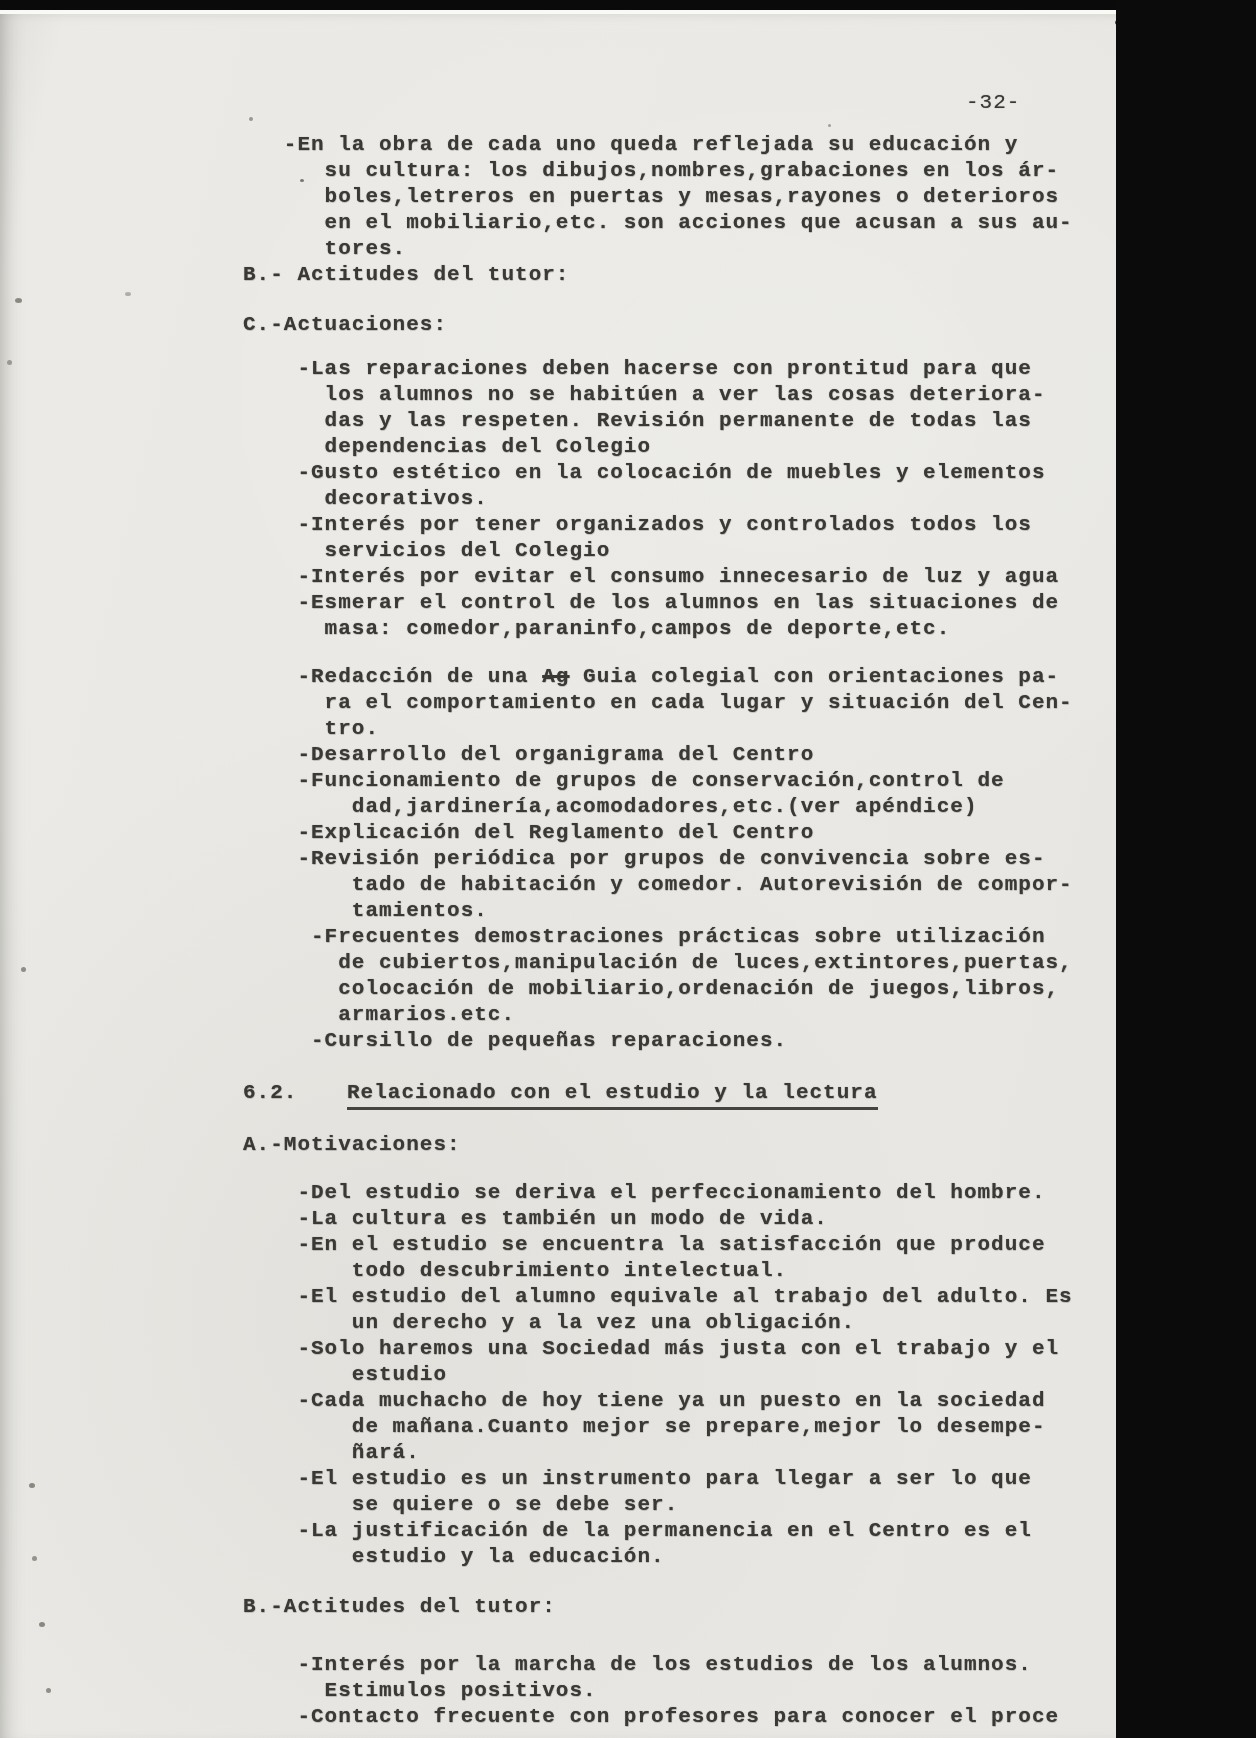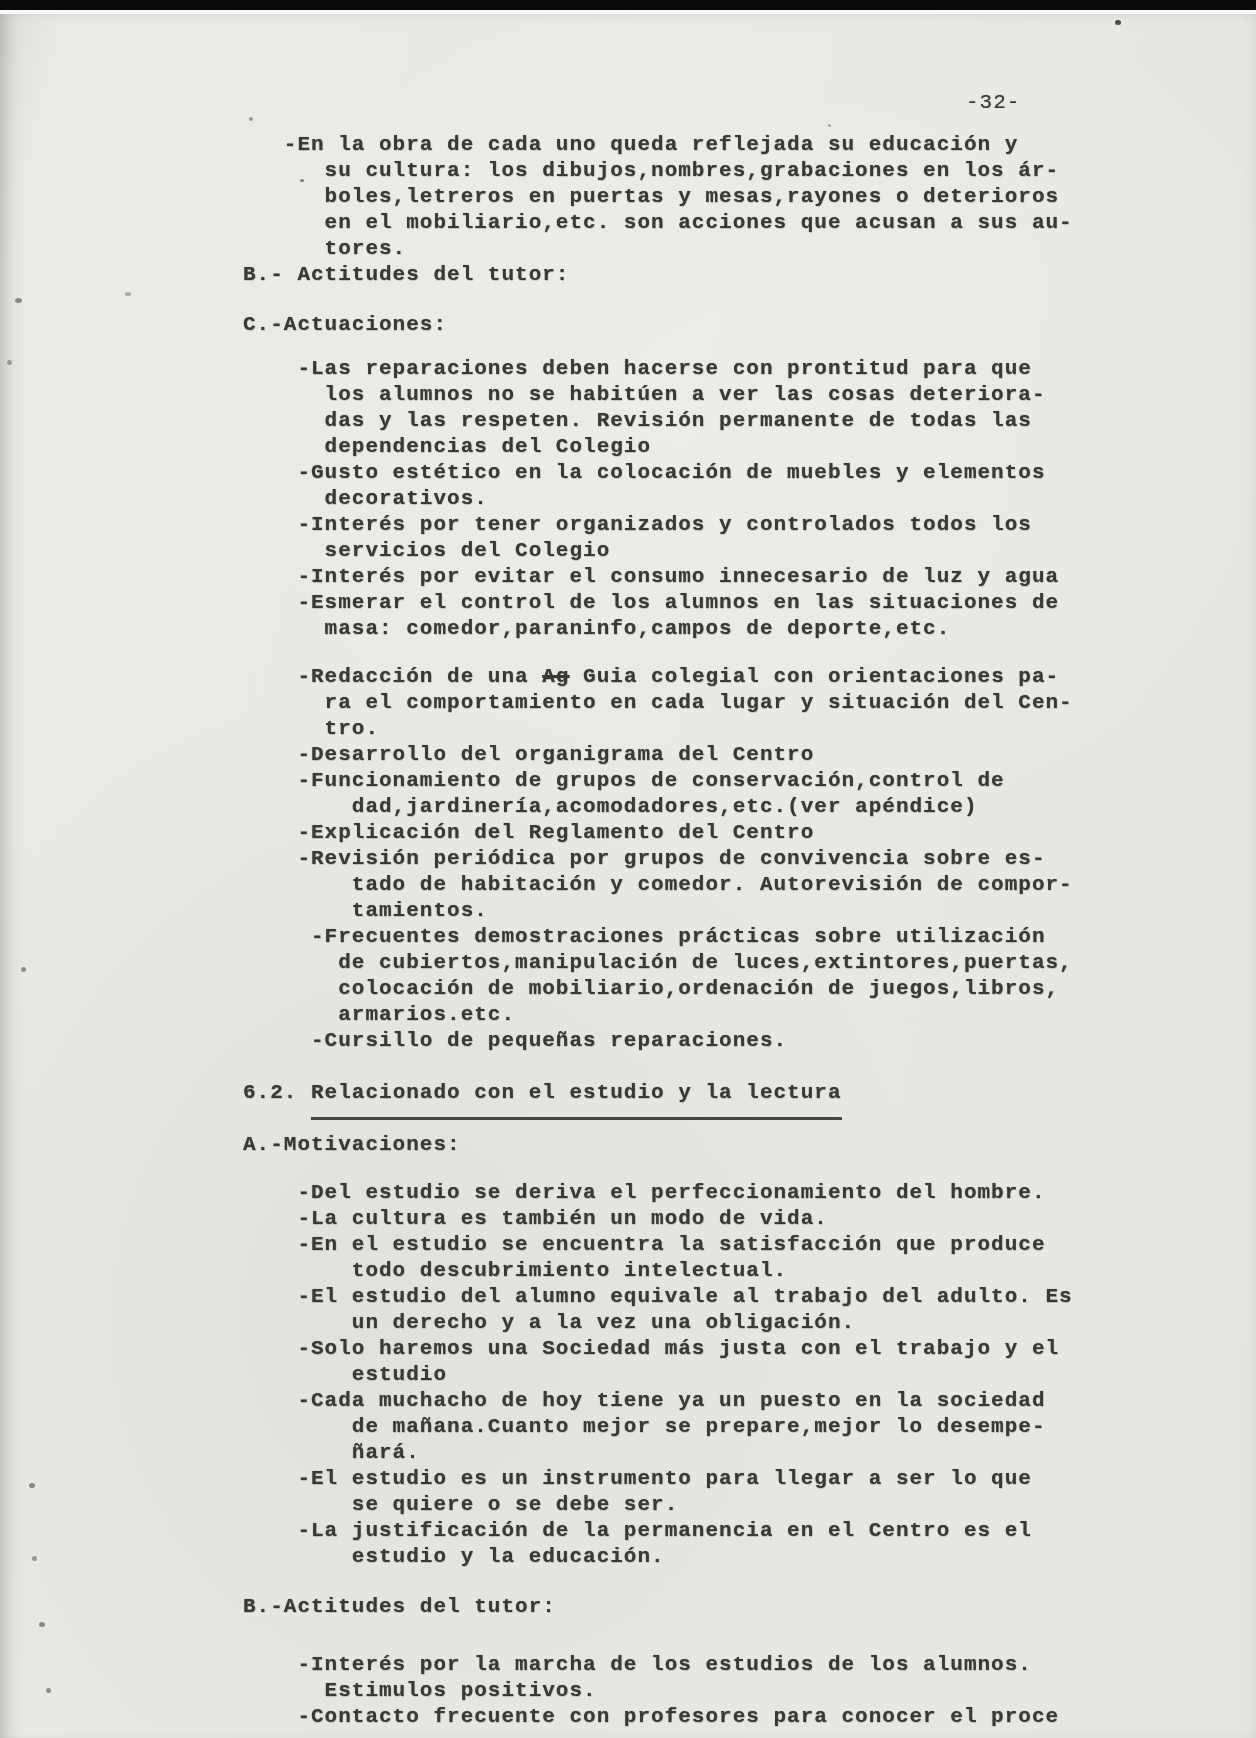--- a/index.html
+++ b/index.html
@@ -6,21 +6,21 @@
     margin: 0;
     padding: 0;
     width: 1256px;
     height: 1738px;
     overflow: hidden;
     background: #0b0b0b;
     font-family: "Liberation Mono", "DejaVu Sans Mono", monospace;
   }
   .scan-root {
     position: relative;
-    width: 1256px;
+    width: 1116px;
     height: 1738px;
     overflow: hidden;
   }
   .scanner-edge-top {
     position: absolute;
     top: 0; left: 0;
     width: 1256px;
     height: 10px;
     background: #0a0a0a;
     z-index: 3;
@@ -70,21 +70,22 @@
   .mt22 { margin-top: 22px; }
   .mt24 { margin-top: 24px; }
   .mt26 { margin-top: 26px; }
   .mt32 { margin-top: 32px; }
   .struck {
     text-decoration: line-through;
     text-decoration-thickness: 2.5px;
   }
   .underlined {
     border-bottom: 3px solid #45443f;
-    padding-bottom: 13px;
+    padding-bottom: 3px;
+    margin-left: 36px;
   }
   .speck {
     position: absolute;
     border-radius: 50%;
     display: block;
   }
   .s1  { left: 1115px; top: 6px;    width: 6px; height: 5px; background: #4a4a46; }
   .s2  { left: 249px;  top: 103px;  width: 4px; height: 4px; background: #9a9891; }
   .s3  { left: 300px;  top: 165px;  width: 4px; height: 3px; background: #77756e; }
   .s4  { left: 828px;  top: 110px;  width: 3px; height: 3px; background: #a09e96; }

